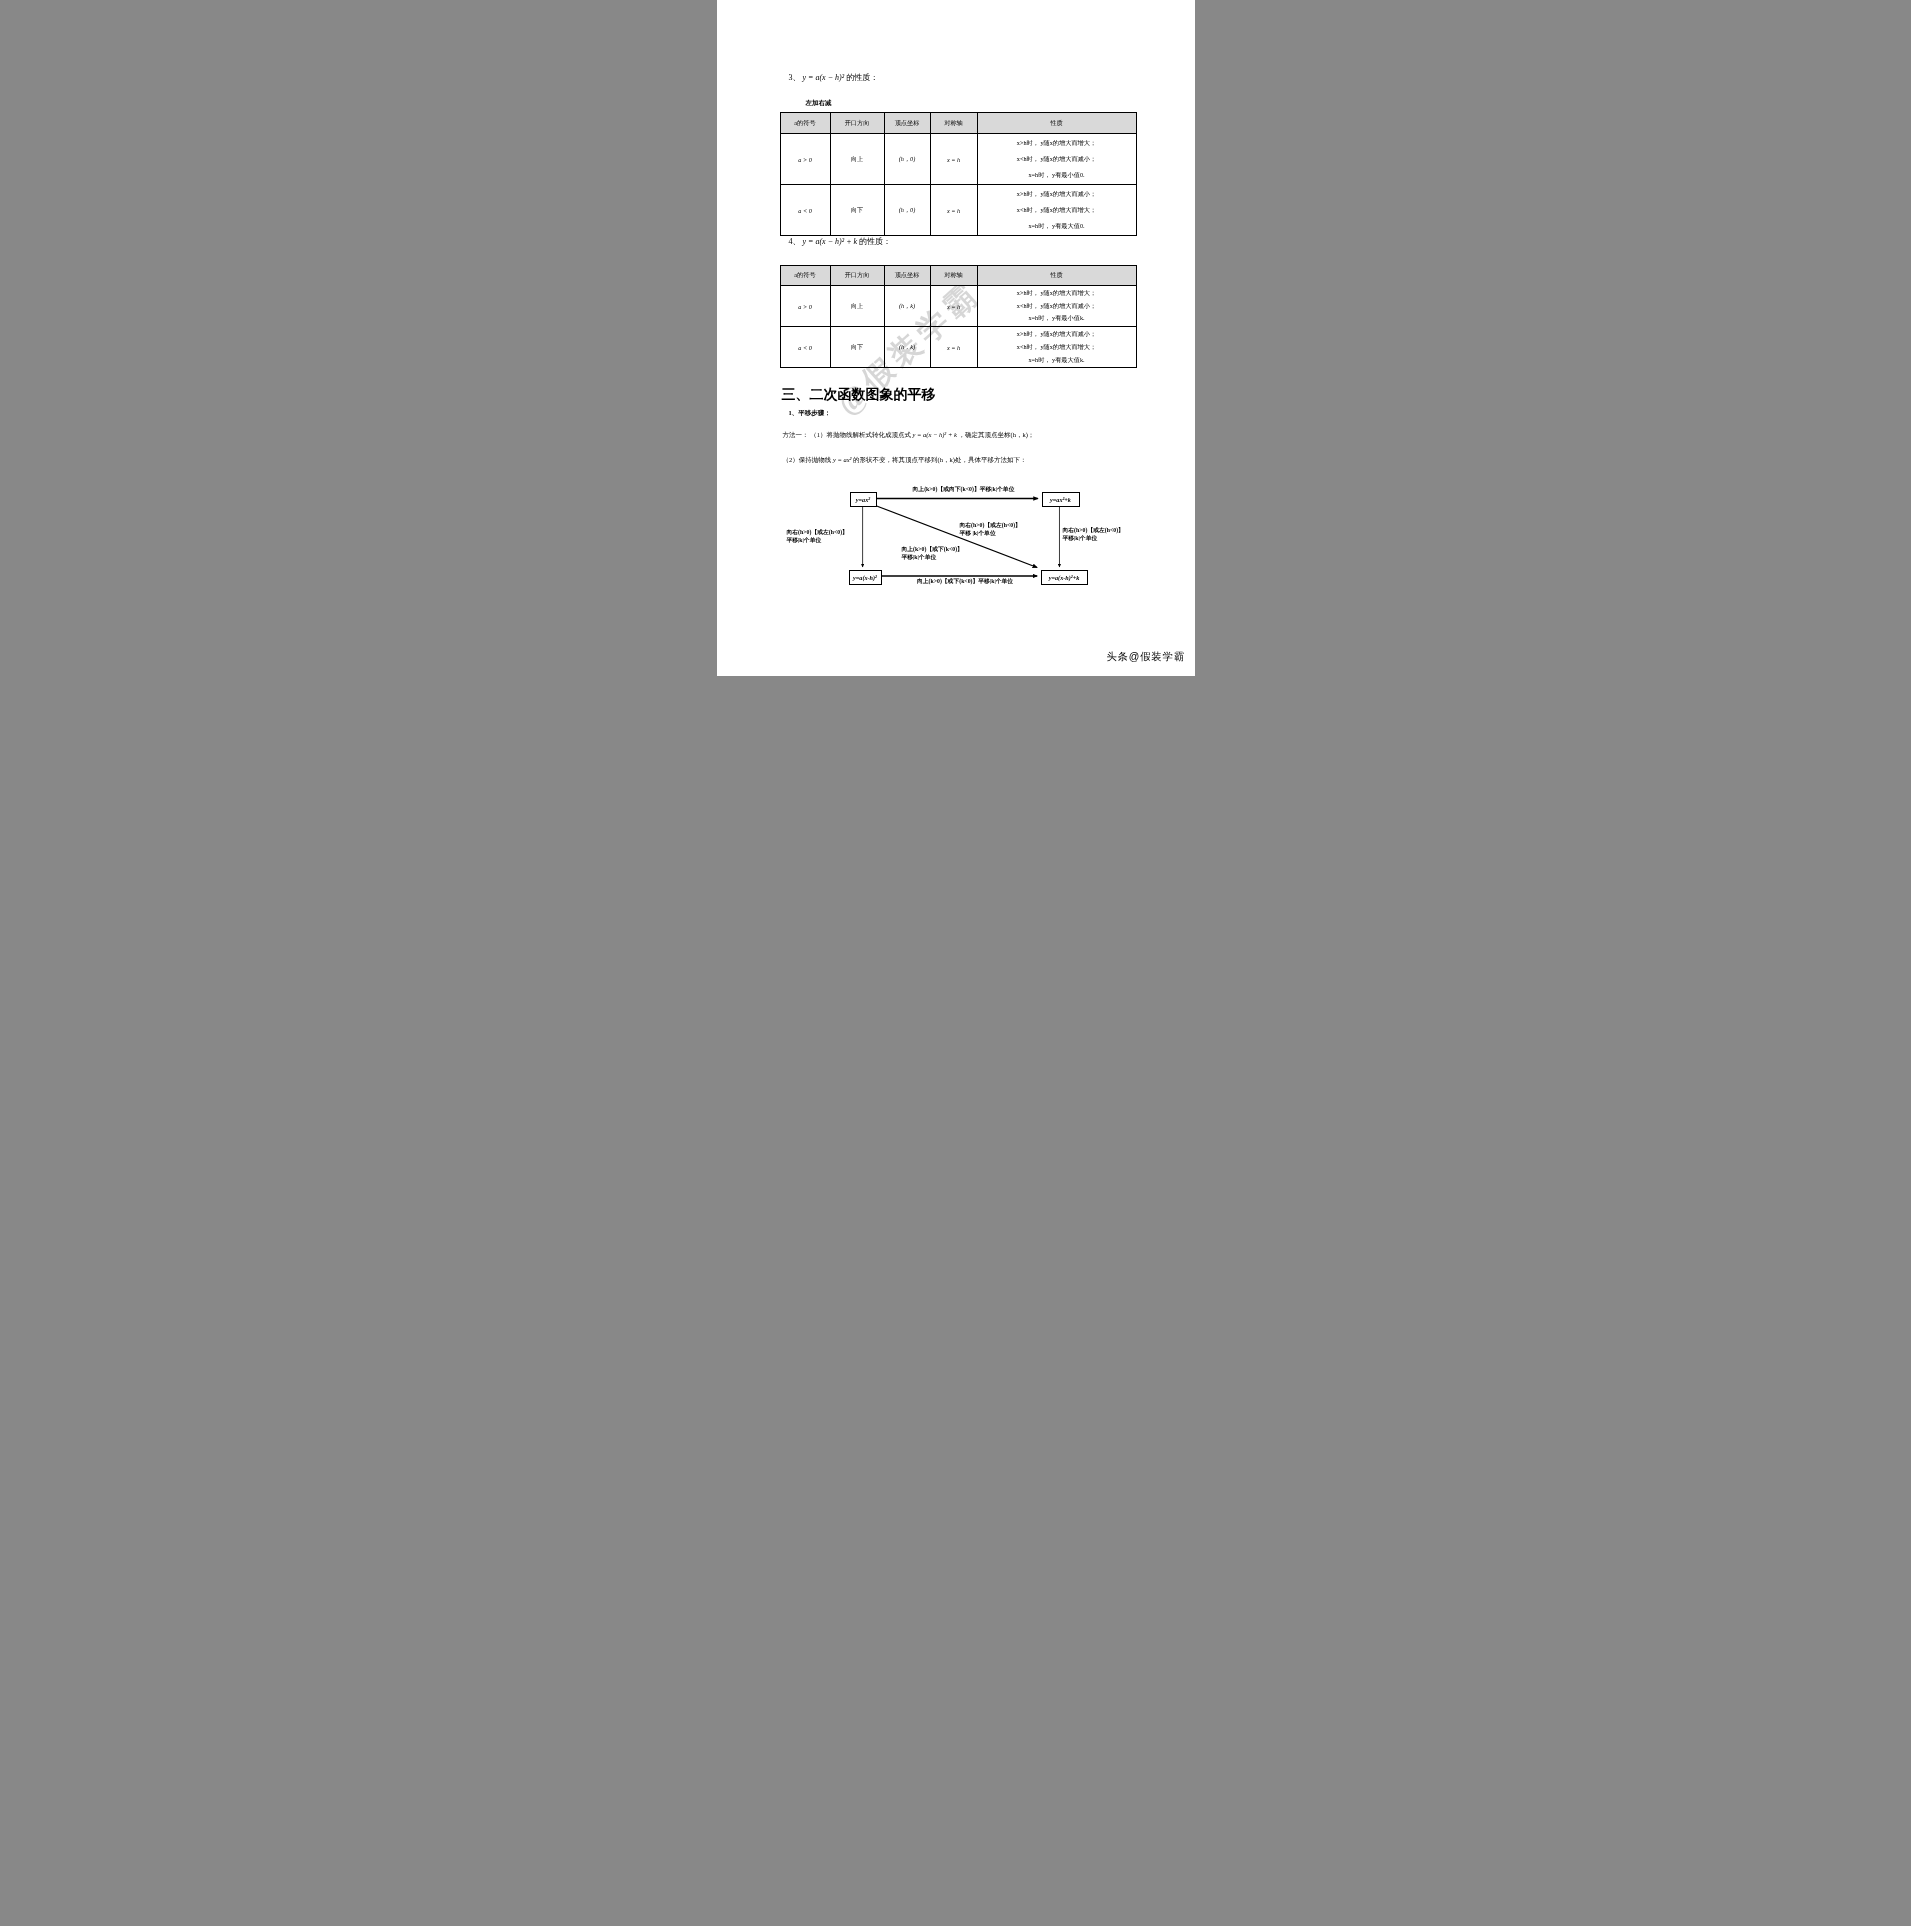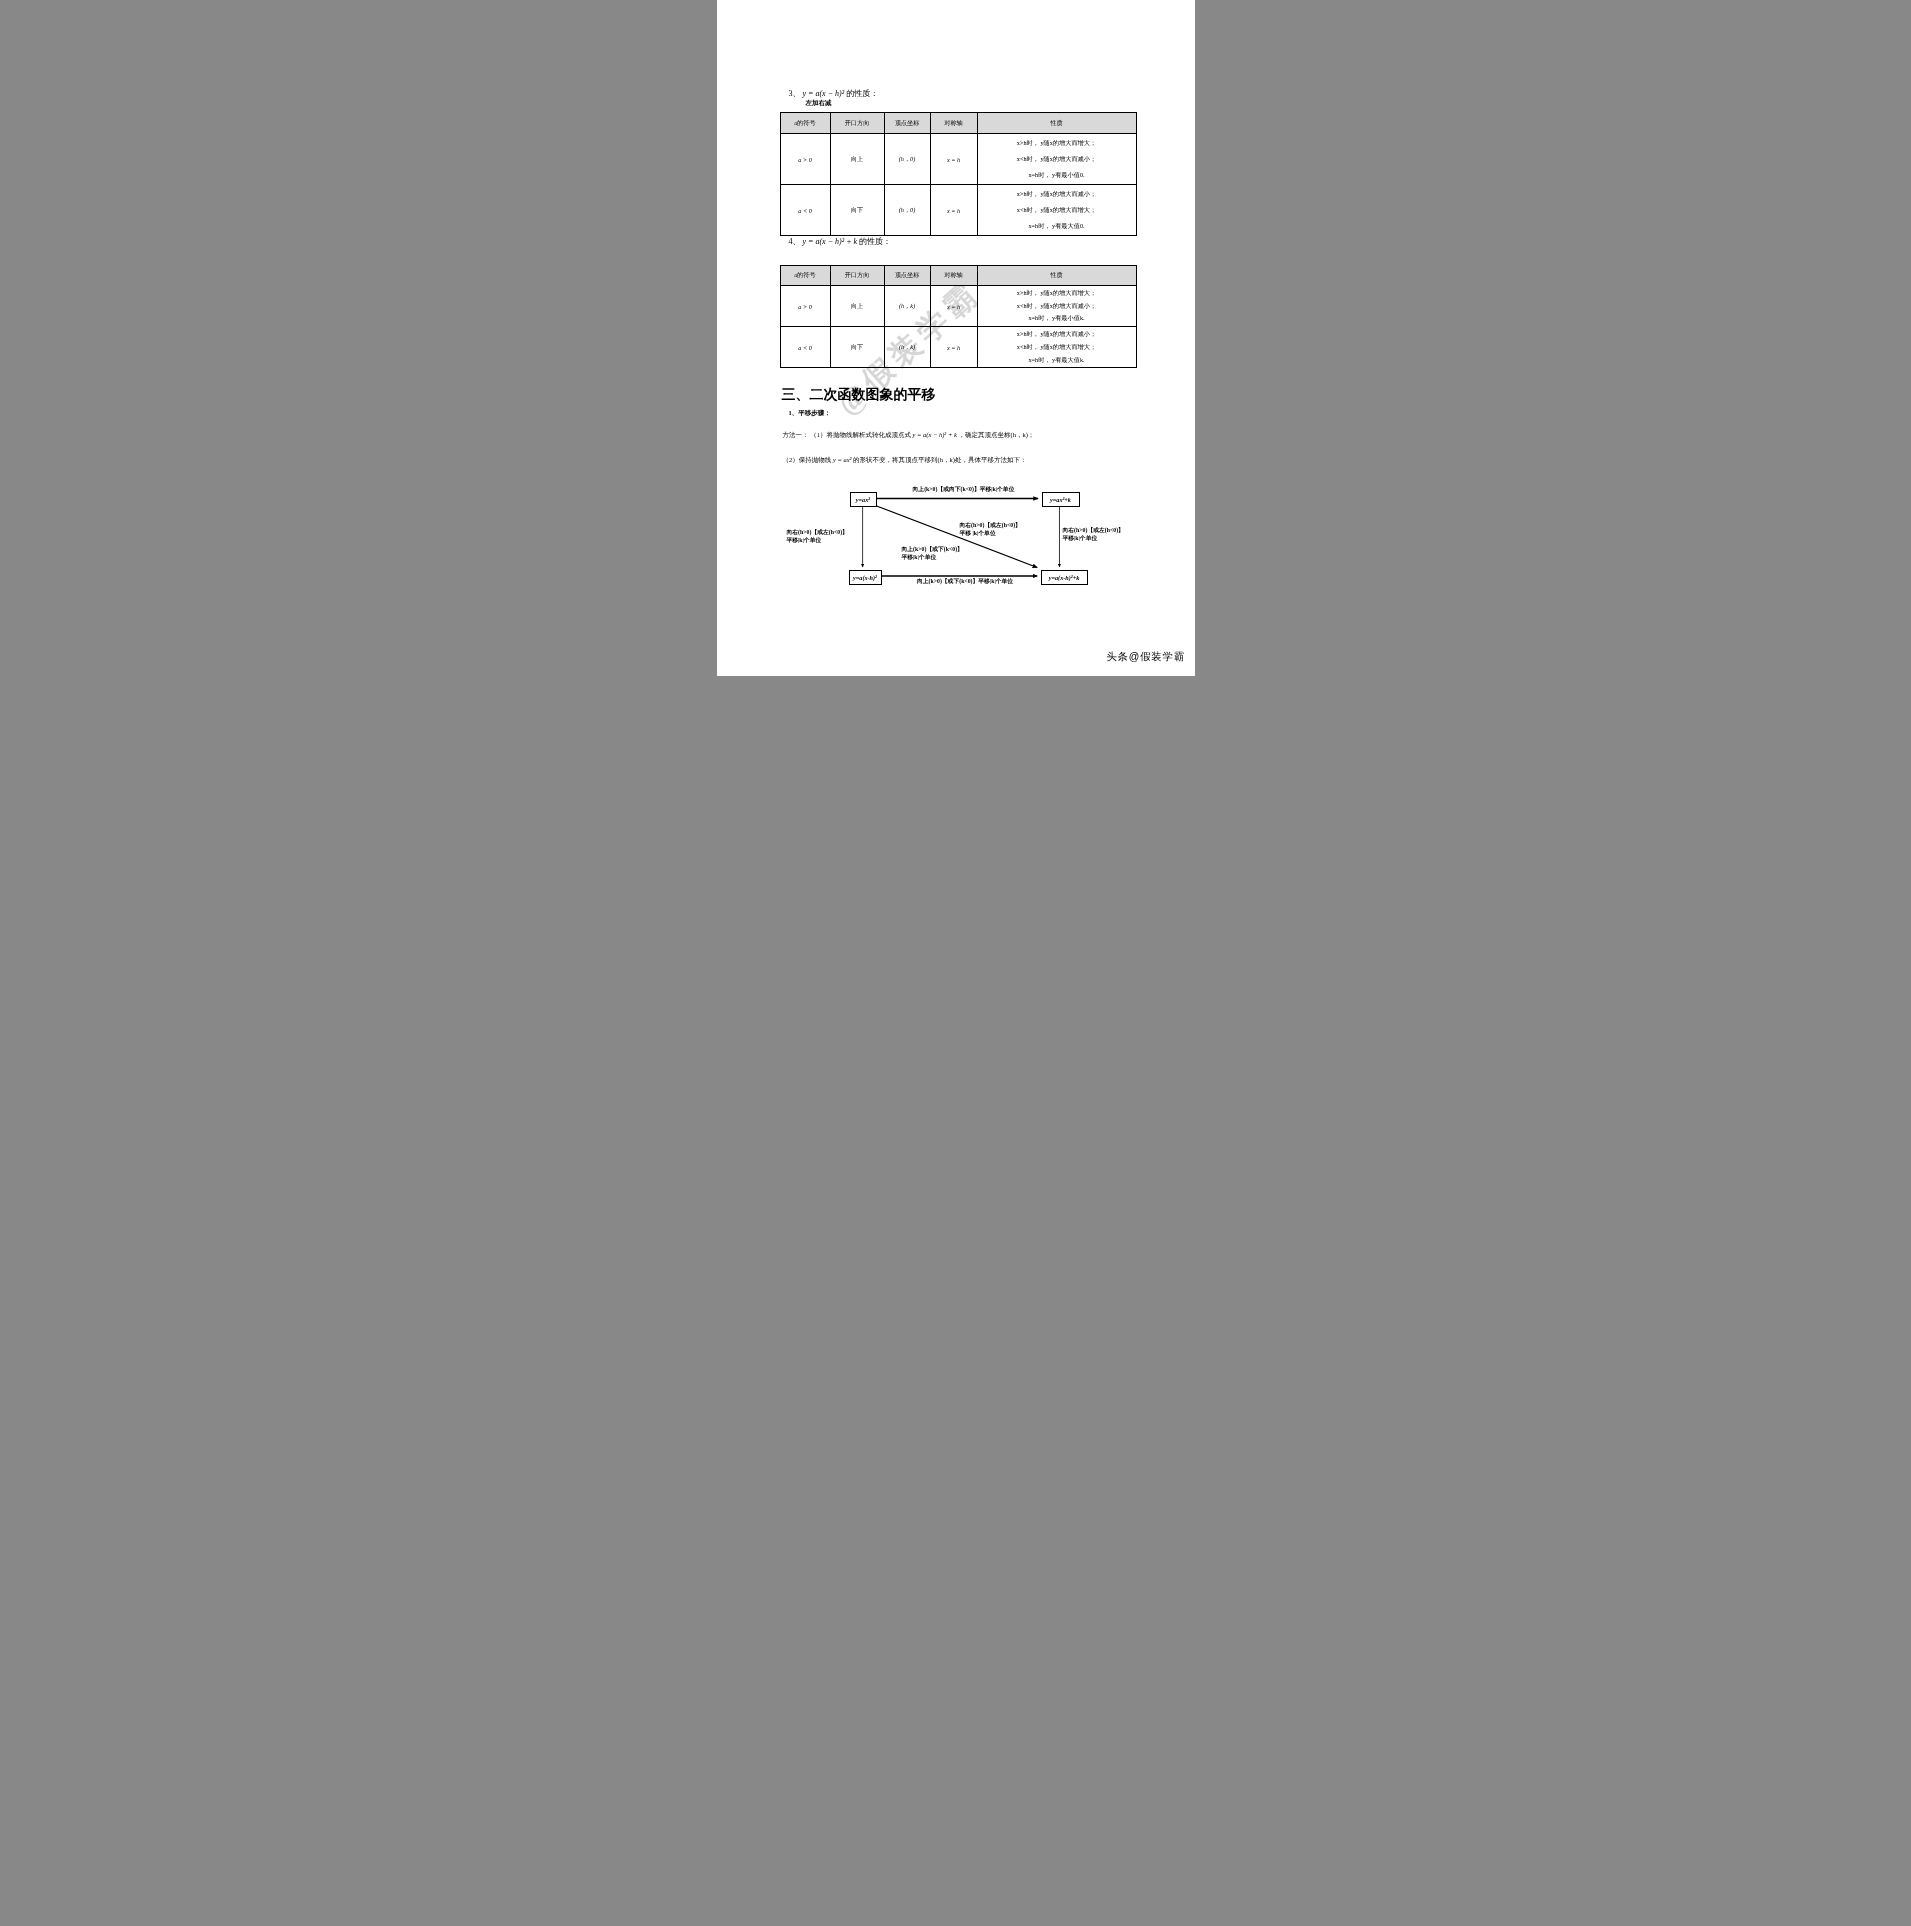--- a/index.html
+++ b/index.html
@@ -70,21 +70,21 @@
     font-family:"Liberation Sans","DejaVu Sans",sans-serif;
   }
 </style>
 </head>
 <body>
 
 <div class="page">
 
   <div class="wm-center">@假装学霸</div>
 
-  <div class="line title" style="left:72px;top:88px;">
+  <div class="line title" style="left:72px;top:72px;">
     <span>3、 </span>
     <span class="fx">y = a(x − h)²</span>
     <span> 的性质：</span>
   </div>
   <div class="note">左加右减</div>
 
   <table class="props t1" style="top:112px;">
     <colgroup>
       <col style="width:50px">
         <col style="width:54px">

